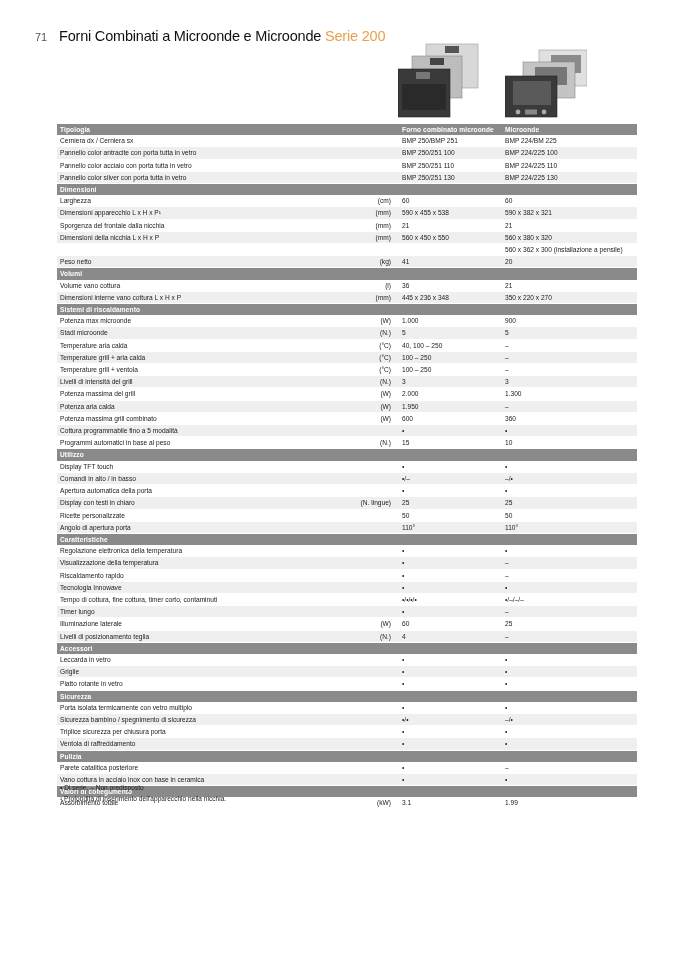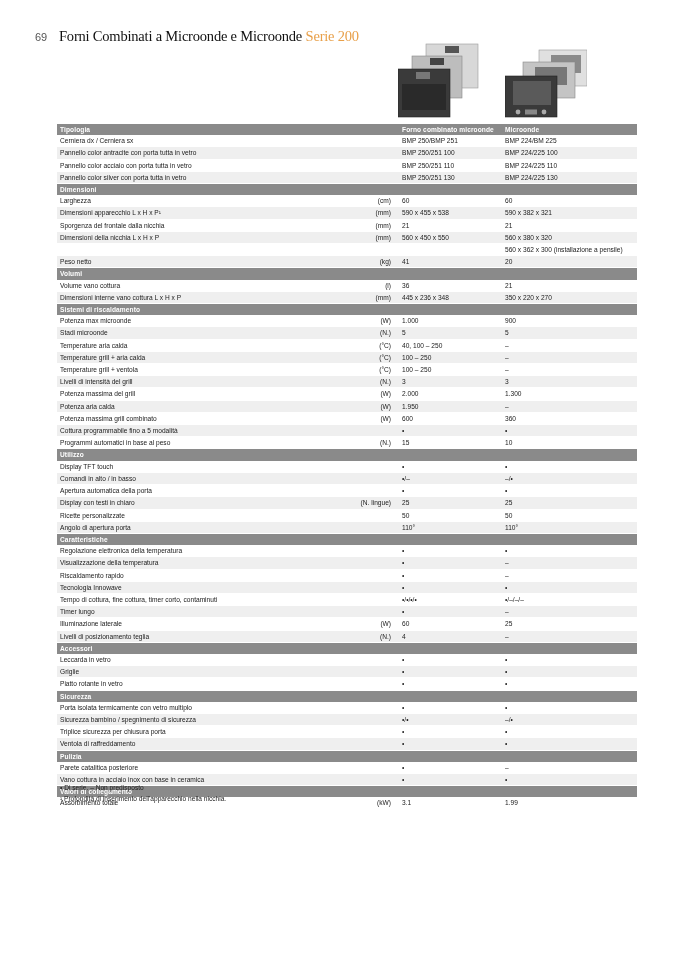--- a/index.html
+++ b/index.html
@@ -1,19 +1,19 @@
 <!DOCTYPE html>
 <html><head>
 <meta charset="utf-8">
 <style>
   html, body { margin: 0; padding: 0; background: #ffffff; }
   body { width: 678px; height: 959px; position: relative; overflow: hidden;
          font-family: "Liberation Sans", sans-serif; color: #1a1a1a; }
   .page-num { position: absolute; left: 35px; top: 31px; font-size: 11px; color: #555; }
-  .page-title { position: absolute; left: 59px; top: 28px; font-size: 14.5px; color: #111; letter-spacing: -0.2px; font-family: Liberation Serif, serif; }
+  .page-title { position: absolute; left: 59px; top: 28px; font-size: 14.5px; color: #111; letter-spacing: -0.2px; }
   .page-title .accent { color: #e8a04a; }
 
   .product-img { position: absolute; top: 42px; }
   .img-combi { left: 398px; width: 82px; height: 76px; }
   .img-micro { left: 505px; width: 82px; height: 76px; }
 
   .spec-table { position: absolute; left: 57px; top: 124px; width: 580px; border-collapse: collapse; table-layout: fixed; }
   .spec-table td { font-size: 6.6px; height: 11.2px; padding: 0 0 0 3px; line-height: 11.2px; white-space: nowrap; overflow: hidden; vertical-align: middle; }
   .spec-table col.c-label { width: 276px; }
   .spec-table col.c-unit { width: 63px; }
@@ -24,21 +24,21 @@
   .spec-table td.v2 { padding-left: 4px; }
   tr.section td { background: #8a8a8a; color: #ffffff; font-weight: bold; letter-spacing: 0.1px; }
   tr.row.alt td { background: #efefef; }
   tr.row td { border-bottom: 0.5px solid #ffffff; }
 
   .footnotes { position: absolute; left: 60px; top: 782px; font-size: 6.6px; color: #222; line-height: 11px; }
 </style>
 </head>
 <body>
 
-<div class="page-num">69</div>
+<div class="page-num">71</div>
 <div class="page-title">
   <span>Forni Combinati a Microonde e Microonde</span>
   <span class="accent">Serie 200</span>
 </div>
 
 <svg class="product-img img-combi" viewBox="0 0 82 76">
   <rect x="28" y="2" width="52" height="44" fill="#d8d8d8" stroke="#9a9a9a" stroke-width="0.6"></rect>
   <rect x="47" y="4" width="14" height="7" fill="#555"></rect>
   <rect x="14" y="14" width="50" height="42" fill="#bdbdbd" stroke="#888" stroke-width="0.6"></rect>
   <rect x="32" y="16" width="14" height="7" fill="#444"></rect>

